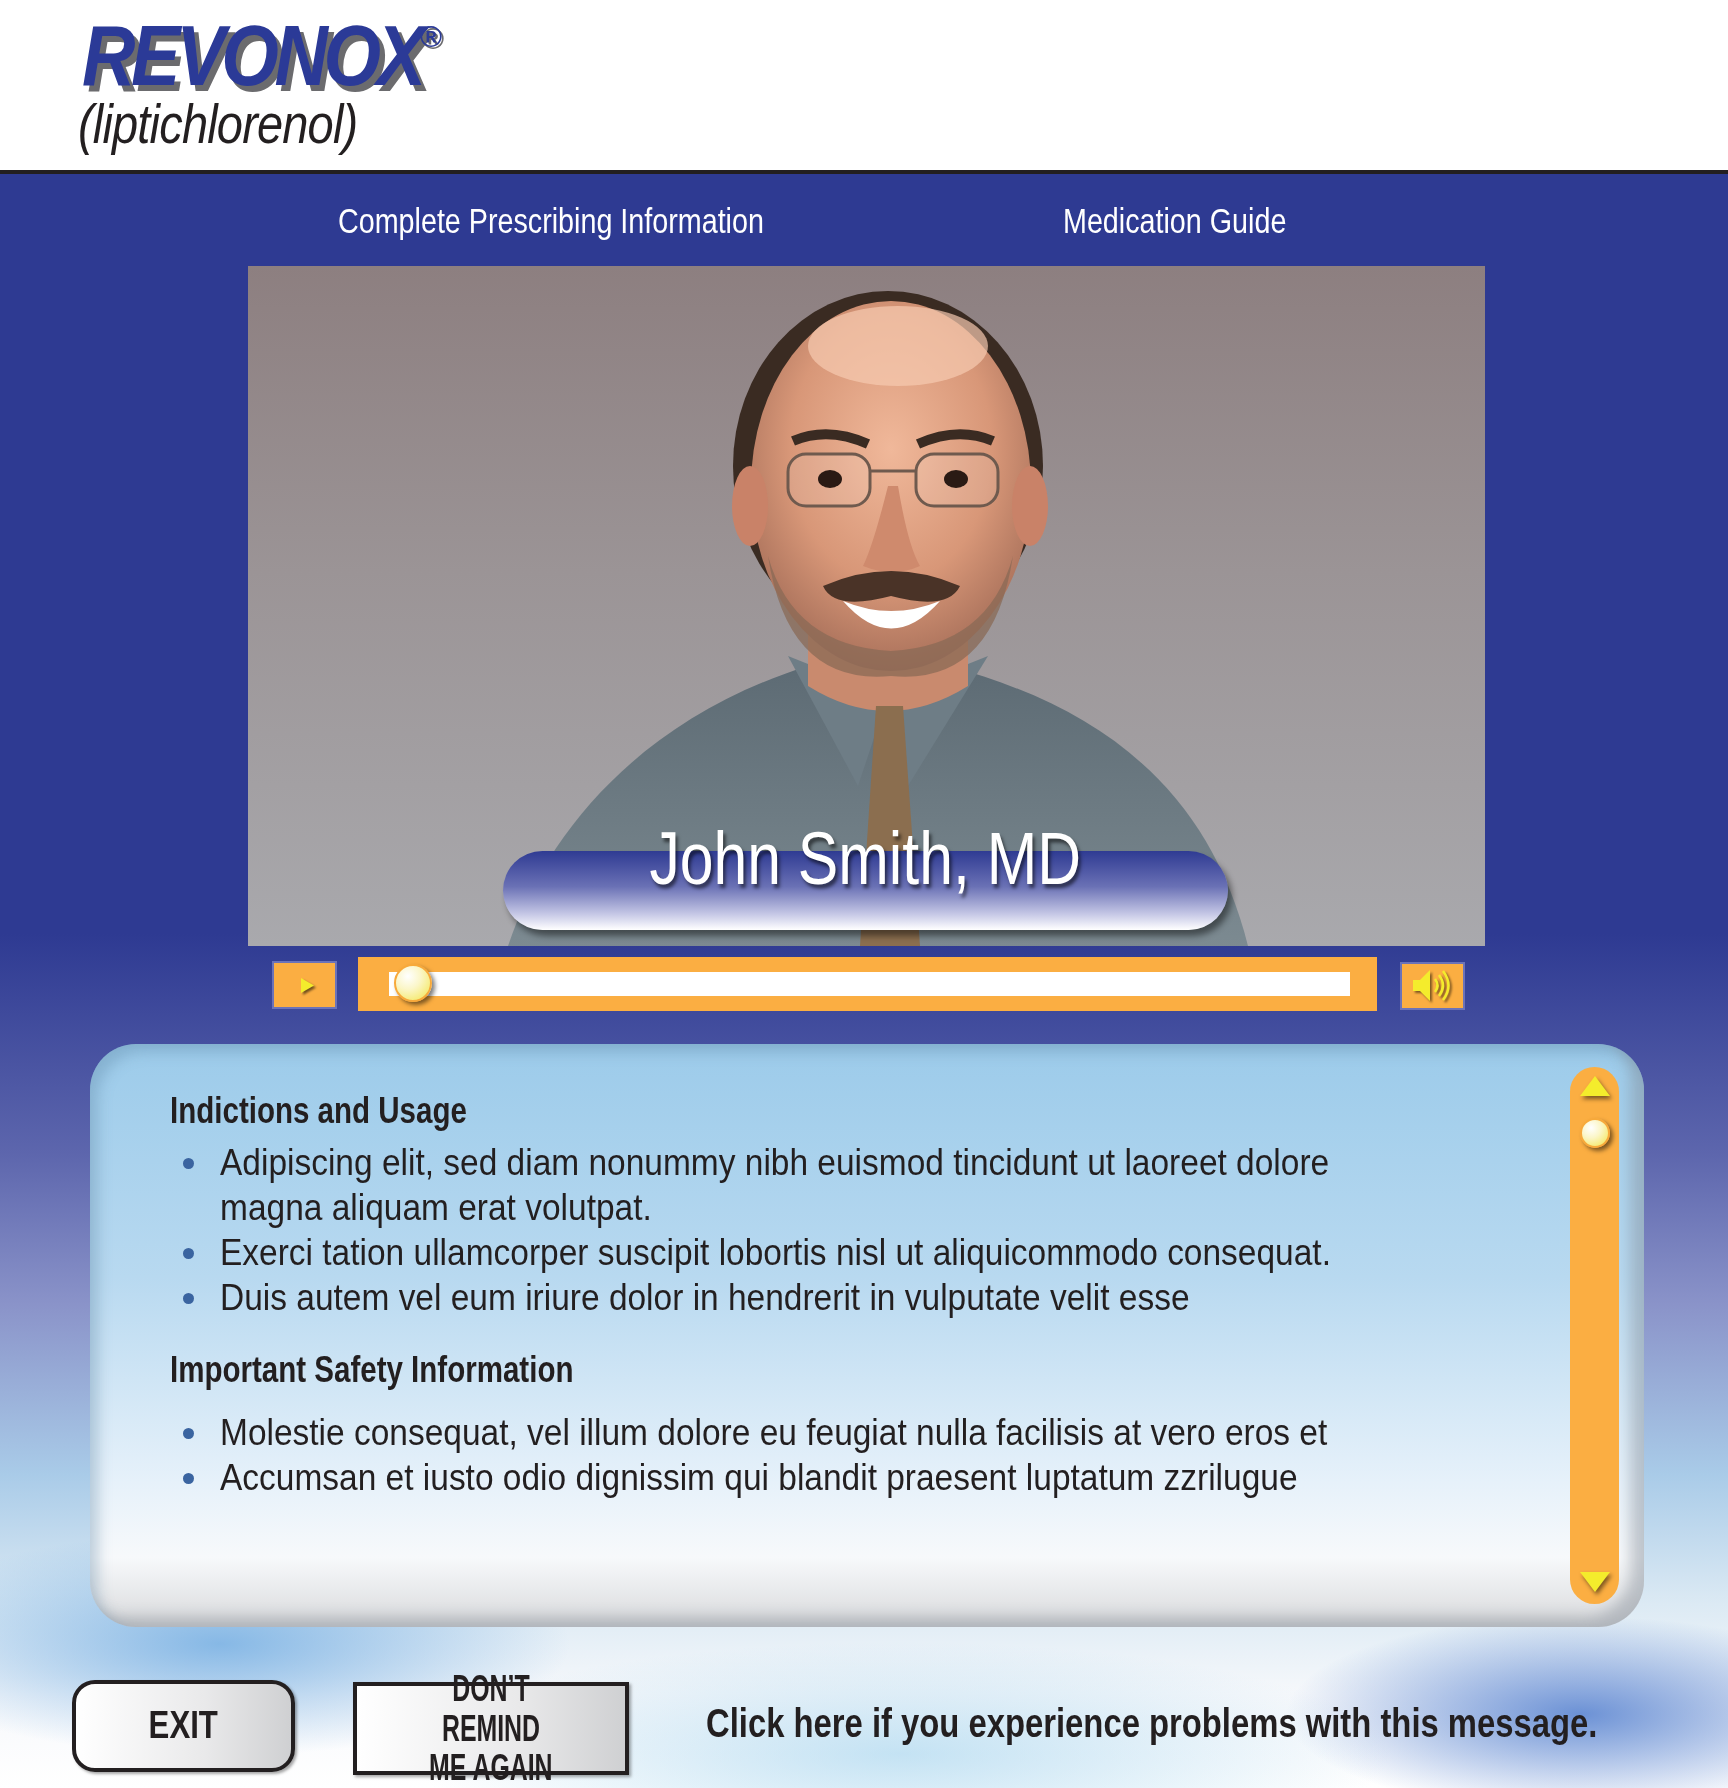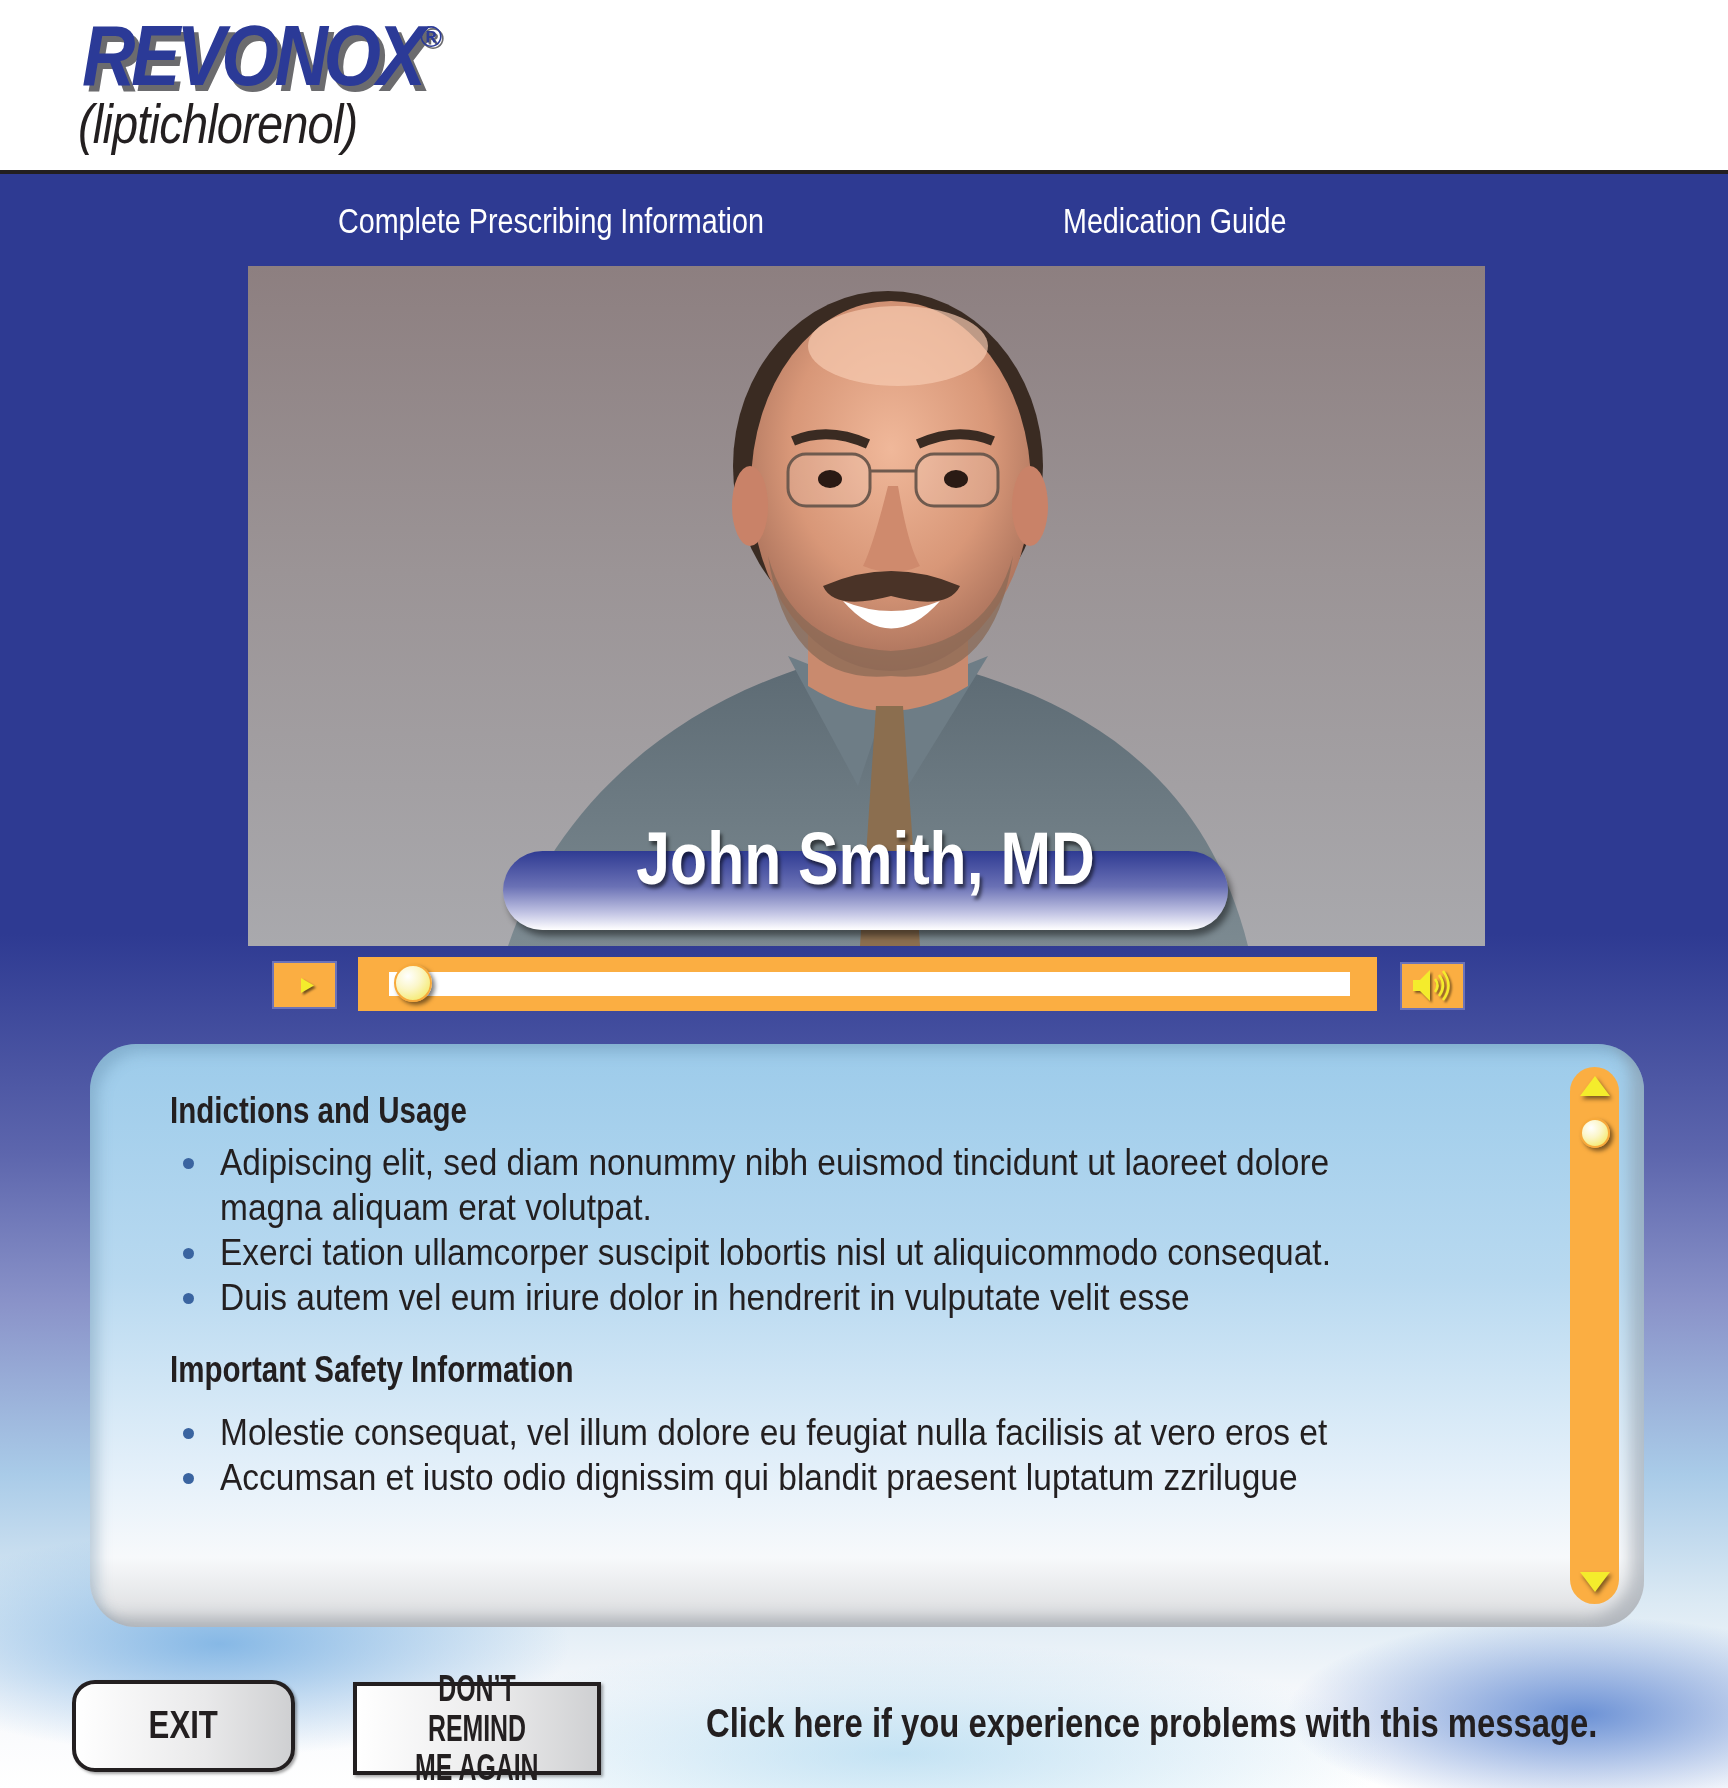--- a/index.html
+++ b/index.html
@@ -53,21 +53,21 @@
   }
   .person { position: absolute; left: 0; top: 0; width: 100%; height: 100%; }
   .name-banner {
     position: absolute; left: 503px; top: 851px; width: 725px; height: 79px;
     border-radius: 40px;
     background: linear-gradient(to bottom, #2f3b93 0%, #6a71b5 45%, #c6c8e6 80%, #ffffff 100%);
     box-shadow: 4px 6px 6px rgba(0,0,0,0.45);
   }
   .name-text {
     position: absolute; left: 503px; top: 822px; width: 725px; text-align: center;
-    color: #ffffff; font-weight: bold; font-size: 74px; line-height: 1;
+    color: #ffffff; font-weight: normal; font-size: 74px; line-height: 1;
     text-shadow: 3px 4px 4px rgba(0,0,0,0.55);
   }
   .name-text span { display: inline-block; transform: scaleX(0.82); }
   .ctrl-btn {
     position: absolute; background: #fbae42; border: 2px solid #6c73b8;
     box-sizing: border-box; cursor: pointer;
   }
   .progress {
     position: absolute; left: 358px; top: 957px; width: 1019px; height: 54px;
     background: #fbae42;
@@ -263,17 +263,17 @@
 
 <div class="scrollbar">
   <div class="scroll-arrow-up"></div>
   <div class="scroll-thumb"></div>
   <div class="scroll-arrow-down"></div>
 </div>
 
 <div class="foot-btn" style="left:72px; top:1680px; width:223px; height:92px; font-size:38px;border-radius:23px;">
   <span>EXIT</span>
 </div>
-<div class="foot-btn" style="left:353px; top:1682px; width:248px; height:93px; font-size:37px;">
+<div class="foot-btn" style="left:353px; top:1682px; width:276px; height:93px; font-size:37px;">
   <span><span>DON’T REMIND</span><br><span>ME AGAIN</span></span>
 </div>
 
 <a class="problems-link">Click here if you experience problems with this message.</a>
 
 </body></html>

